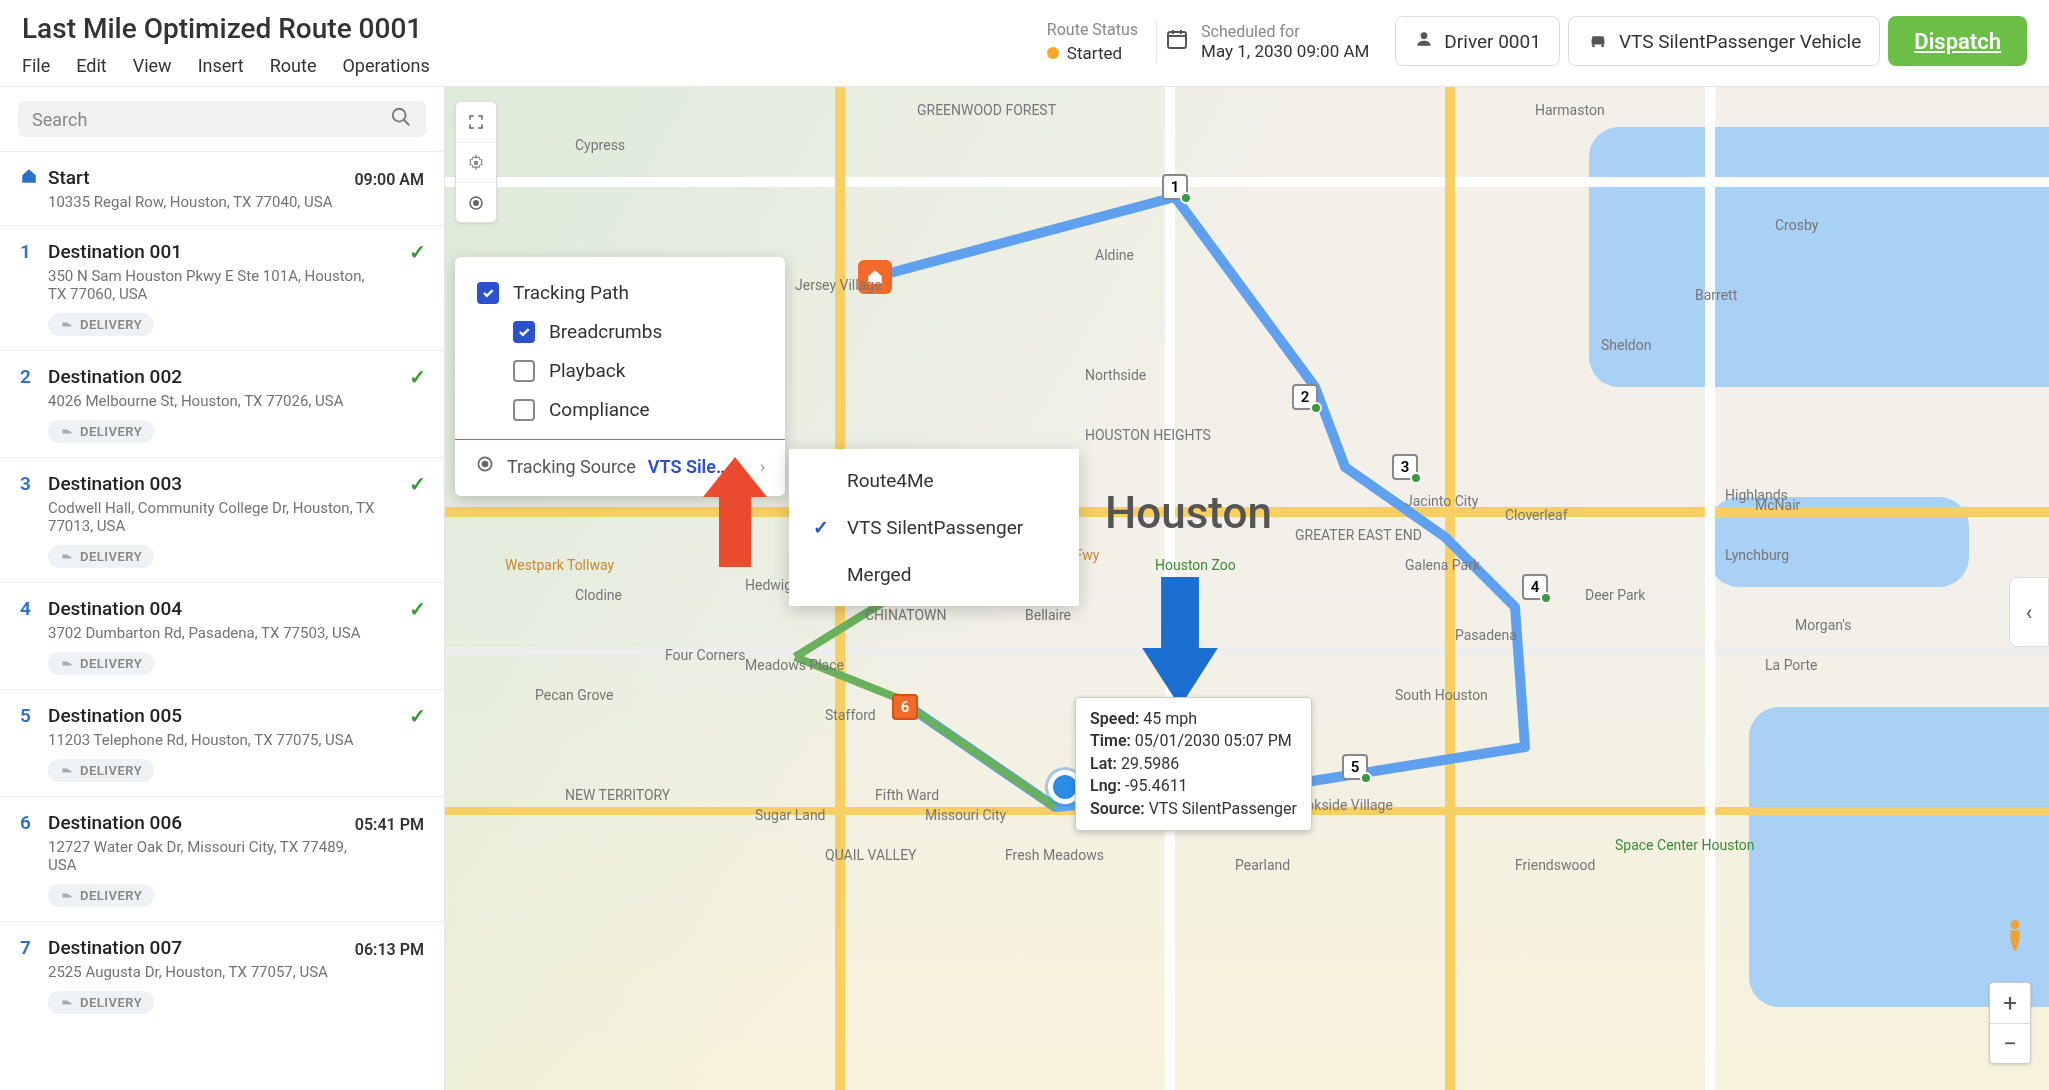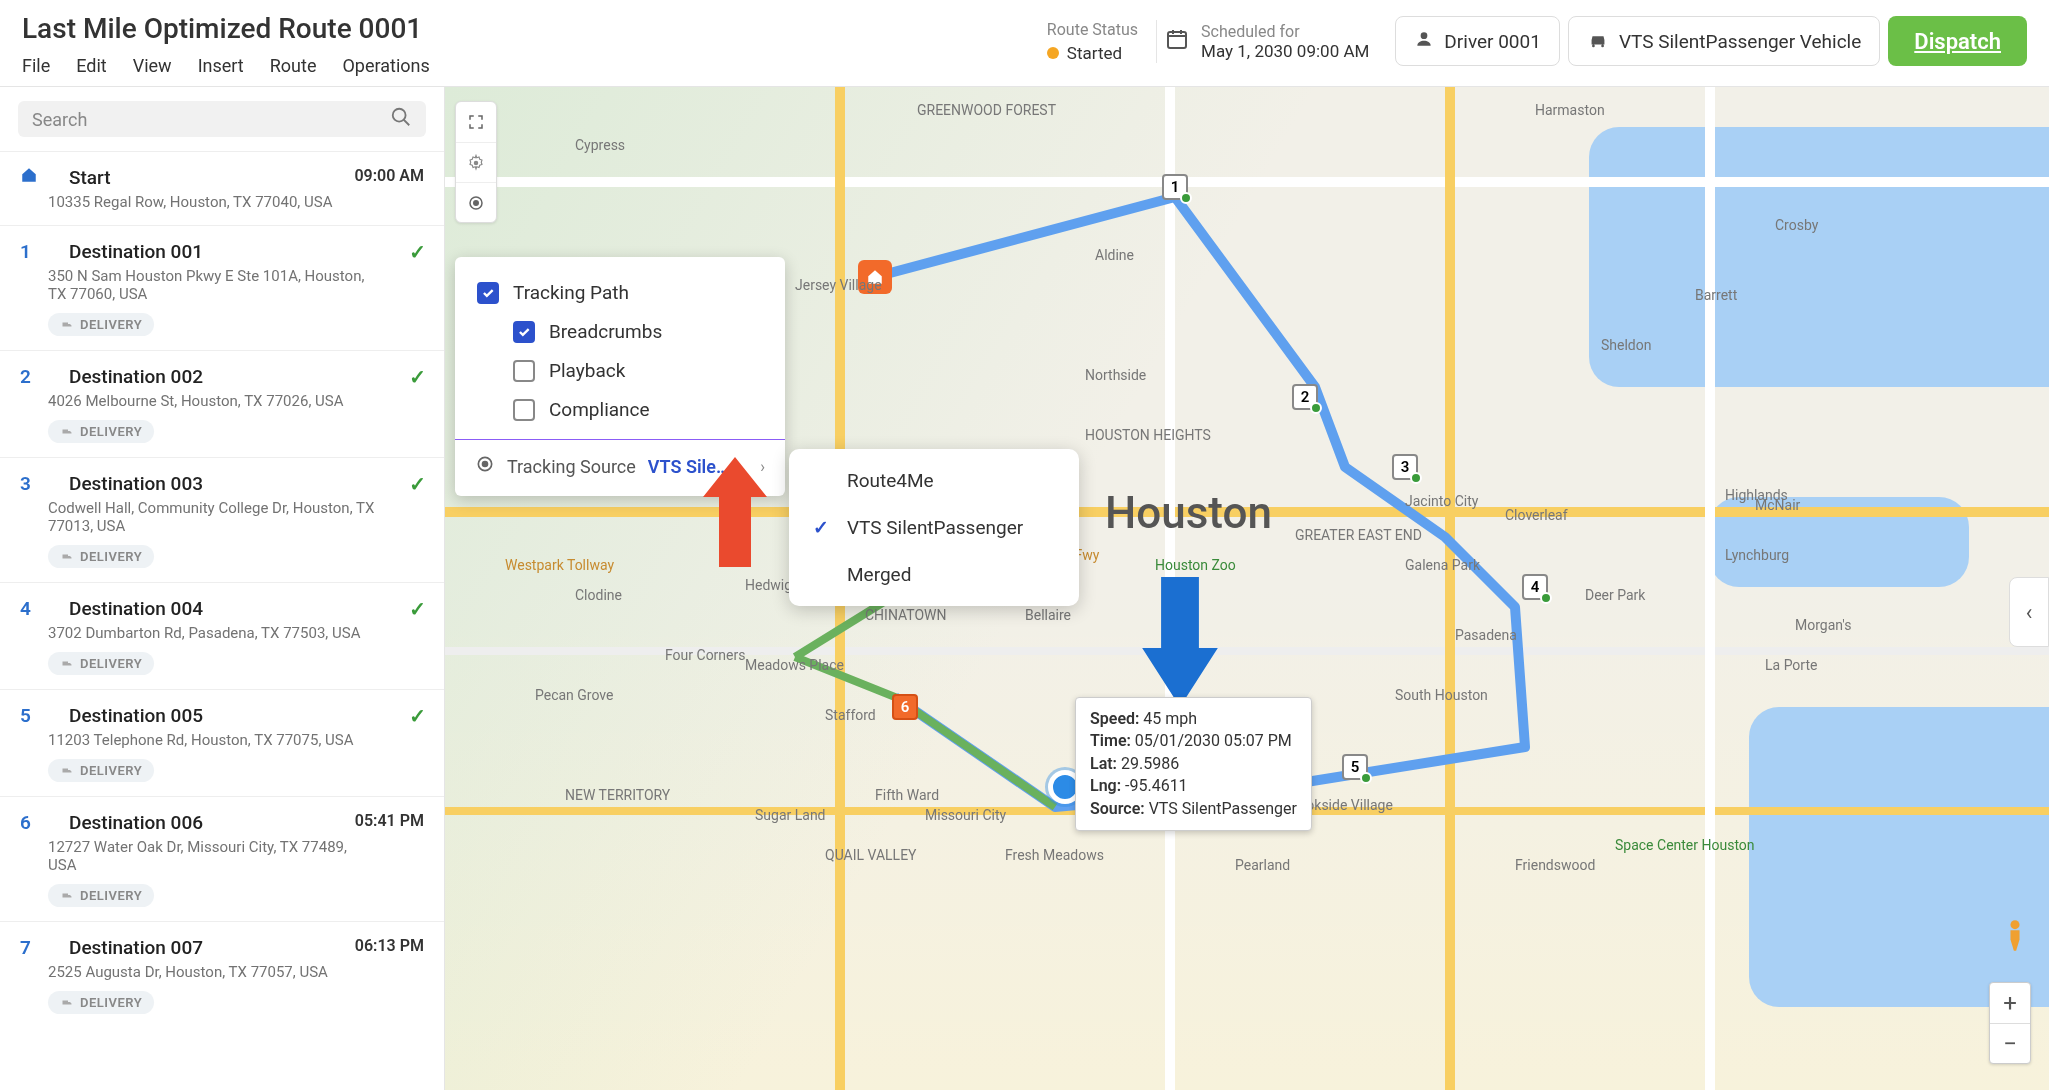--- a/index.html
+++ b/index.html
@@ -29,21 +29,21 @@
 
 
 .sidebar { width: 445px; border-right: 1px solid #e5e5e5; display: flex; flex-direction: column; background: #fff; }
 .search-wrap { padding: 14px 18px; }
 .search { display: flex; align-items: center; background: #f1f1f1; border-radius: 6px; height: 36px; padding: 0 14px; }
 .search input { flex: 1; border: none; background: transparent; font-size: 18px; outline: none; color: #333; }
 .search input::placeholder { color: #888; }
 
 .stops { flex: 1; overflow: auto; }
 .stop { position: relative; border-top: 1px solid #eee; padding: 14px 20px 14px 20px; }
-.stop .row1 { display: flex; align-items: flex-start; gap: 21px; }
+.stop .row1 { display: flex; align-items: flex-end; }
 .stop .num { width: 28px; font-size: 19px; font-weight: 600; color: #2c6fcc; }
 .stop .home { width: 28px; color: #2c6fcc; }
 .stop .name { font-size: 19px; font-weight: 500; color: #222; }
 .stop .time { margin-left: auto; font-size: 16px; font-weight: 600; color: #333; }
 .stop .addr { margin-left: 28px; margin-top: 4px; font-size: 15px; color: #737373; max-width: 330px; }
 .stop .badge { margin-left: 28px; margin-top: 10px; display: inline-flex; align-items: center; gap: 6px; background: #eef2f5; color: #888; font-size: 13px; font-weight: 600; padding: 4px 12px; border-radius: 12px; letter-spacing: .5px; }
 .stop .check { position: absolute; right: 18px; top: 14px; color: #3a9b3a; font-weight: bold; font-size: 20px; }
 
 
 .map { flex: 1; position: relative; background: #e8ecd9; overflow: hidden; }
@@ -71,21 +71,21 @@
 
 .tracking-panel { position: absolute; left: 10px; top: 170px; width: 330px; background: #fff; border-radius: 6px; box-shadow: 0 4px 16px rgba(0,0,0,.2); padding: 16px 0 12px; }
 .tp-row { display: flex; align-items: center; gap: 14px; padding: 8px 22px; font-size: 19px; color: #333; }
 .tp-row.child { padding-left: 58px; }
 .cbx { width: 22px; height: 22px; border: 2px solid #888; border-radius: 4px; display: inline-flex; align-items: center; justify-content: center; }
 .cbx.checked { background: #2c51cc; border-color: #2c51cc; }
 .tp-source { display: flex; align-items: center; gap: 12px; padding: 14px 20px 6px; border-top: 1px solid #8b5cf6; margin-top: 10px; }
 .tp-source-label { font-size: 18px; color: #555; }
 .tp-source-val { font-size: 18px; color: #2c51cc; font-weight: 600; max-width: 90px; white-space: nowrap; overflow: hidden; text-overflow: ellipsis; }
 
-.source-menu { position: absolute; left: 344px; top: 362px; width: 290px; background: #fff; border-radius: 10px; box-shadow: 0 4px 18px rgba(0,0,0,.2); padding: 8px 0; }
+.source-menu { position: absolute; left: 344px; top: 362px; width: 290px; background: #fff; border-radius: 2px; box-shadow: 0 4px 18px rgba(0,0,0,.2); padding: 8px 0; }
 .source-menu .mi { display: flex; align-items: center; gap: 14px; padding: 12px 24px; font-size: 19px; color: #333; cursor: pointer; }
 .source-menu .mi .chk { width: 20px; color: #2c51cc; font-weight: bold; }
 
 .arrow { position: absolute; }
 .arrow.red { width: 110px; height: 64px; }
 .arrow.red svg, .arrow.blue svg { width:100%; height:100%; }
 
 .gps-popup { position: absolute; background: #fff; border: 1px solid #ccc; border-radius: 4px; padding: 10px 14px; font-size: 16px; color: #333; box-shadow: 0 2px 6px rgba(0,0,0,.2); line-height: 1.4; }
 .gps-popup b { font-weight: 600; }
 

